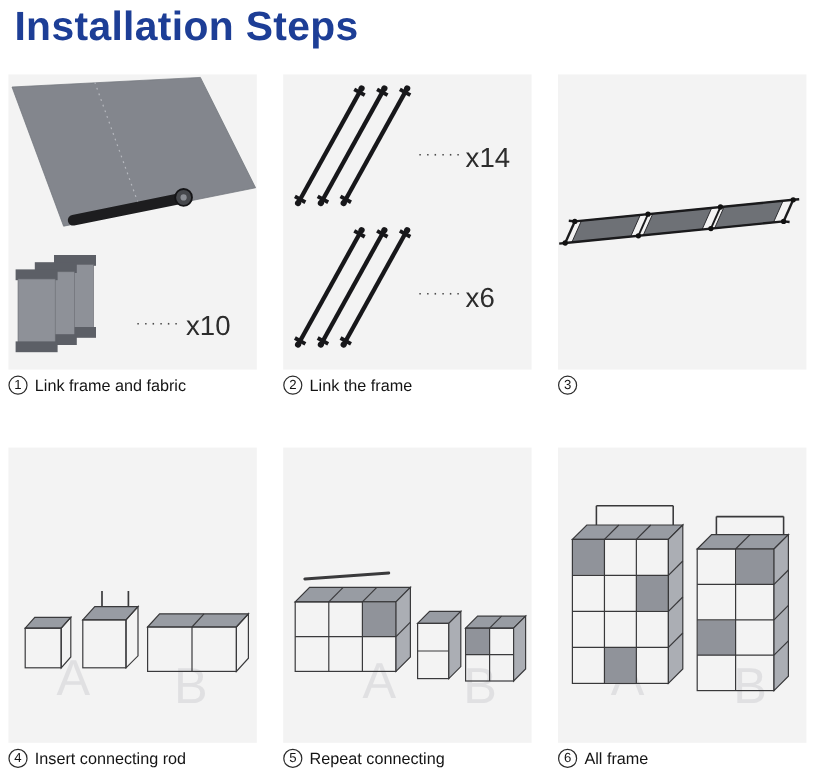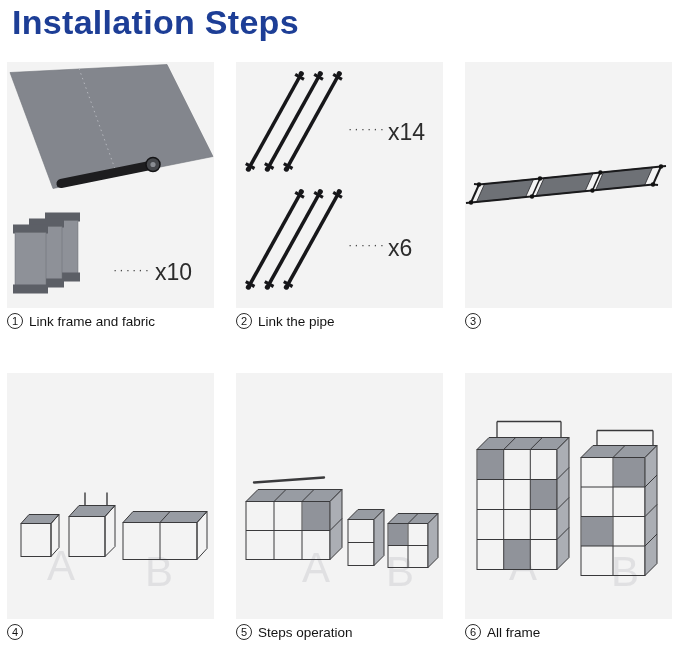--- a/index.html
+++ b/index.html
@@ -127,21 +127,21 @@
             <use href="#rod" transform="translate(104,128) rotate(29)"></use>
           </g>
           <g>
             <text class="ann-dots" x="112" y="186">······</text>
             <text class="ann-label" x="152" y="193">x6</text>
           </g>
         </svg>
       </div>
       <figcaption class="caption">
         <span class="badge">2</span>
-        <span>Link the pipe</span>
+        <span>Link the frame</span>
       </figcaption>
     </figure>
 
     <figure class="panel">
       <div class="canvas">
         <svg viewBox="0 0 207 245">
           <g>
             <polygon points="19.5,121.5 68.6,116.6 60.6,134.6 11.5,139.5" fill="#6e7176" stroke="#26262a" stroke-width="0.8"></polygon>
             <polygon points="79,115.6 128.1,110.7 120.1,128.7 71,133.6" fill="#6e7176" stroke="#26262a" stroke-width="0.8"></polygon>
             <polygon points="138.5,109.7 187.6,104.8 179.6,122.8 130.5,127.7" fill="#6e7176" stroke="#26262a" stroke-width="0.8"></polygon>
@@ -194,20 +194,21 @@
             <polygon points="116,149 190,149 200,138 126,138" fill="#989ca3"></polygon>
             <line x1="153" y1="149" x2="163" y2="138"></line>
             <rect x="116" y="149" width="74" height="37"></rect>
             <line x1="153" y1="149" x2="153" y2="186"></line>
             <polygon points="190,149 200,138 200,175 190,186"></polygon>
           </g>
         </svg>
       </div>
       <figcaption class="caption">
         <span class="badge">4</span>
+        <span>Insert connecting rod</span>
       </figcaption>
     </figure>
 
     <figure class="panel">
       <div class="canvas">
         <svg viewBox="0 0 207 245">
           <g>
             <text class="watermark" x="66" y="208">A</text>
             <text class="watermark" x="150" y="212">B</text>
           </g>
@@ -236,21 +237,21 @@
             <rect x="152.5" y="150.5" width="19" height="21" fill="#90939a" stroke="none"></rect>
             <rect x="152" y="150" width="40" height="44"></rect>
             <line x1="172" y1="150" x2="172" y2="194"></line>
             <line x1="152" y1="172" x2="192" y2="172"></line>
             <polygon points="192,150 202,140 202,184 192,194" fill="#abaeb4"></polygon>
           </g>
         </svg>
       </div>
       <figcaption class="caption">
         <span class="badge">5</span>
-        <span>Steps operation</span>
+        <span>Repeat connecting</span>
       </figcaption>
     </figure>
 
     <figure class="panel">
       <div class="canvas">
         <svg viewBox="0 0 207 245">
           <g>
             <text class="watermark" x="44" y="206">A</text>
             <text class="watermark" x="146" y="212">B</text>
           </g>

